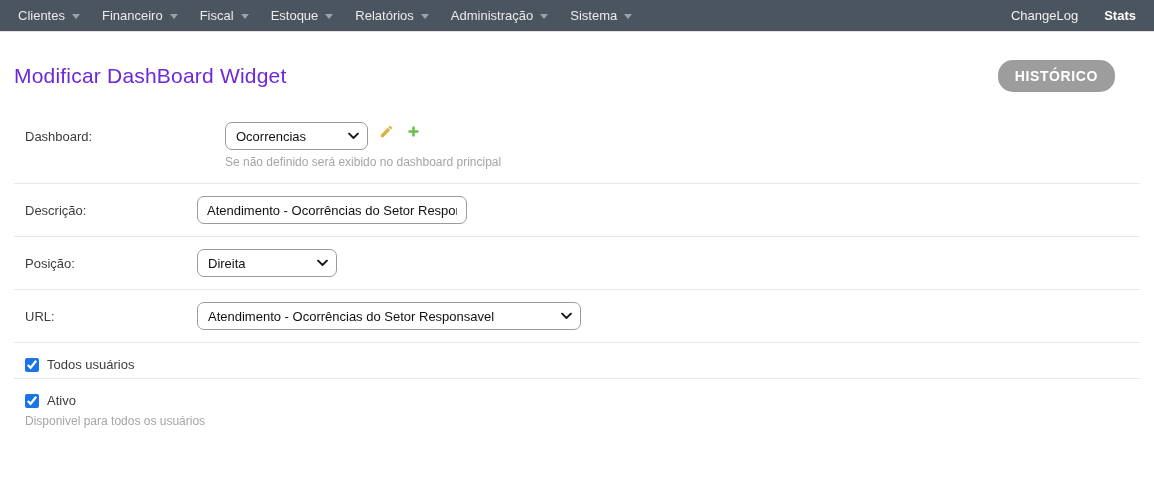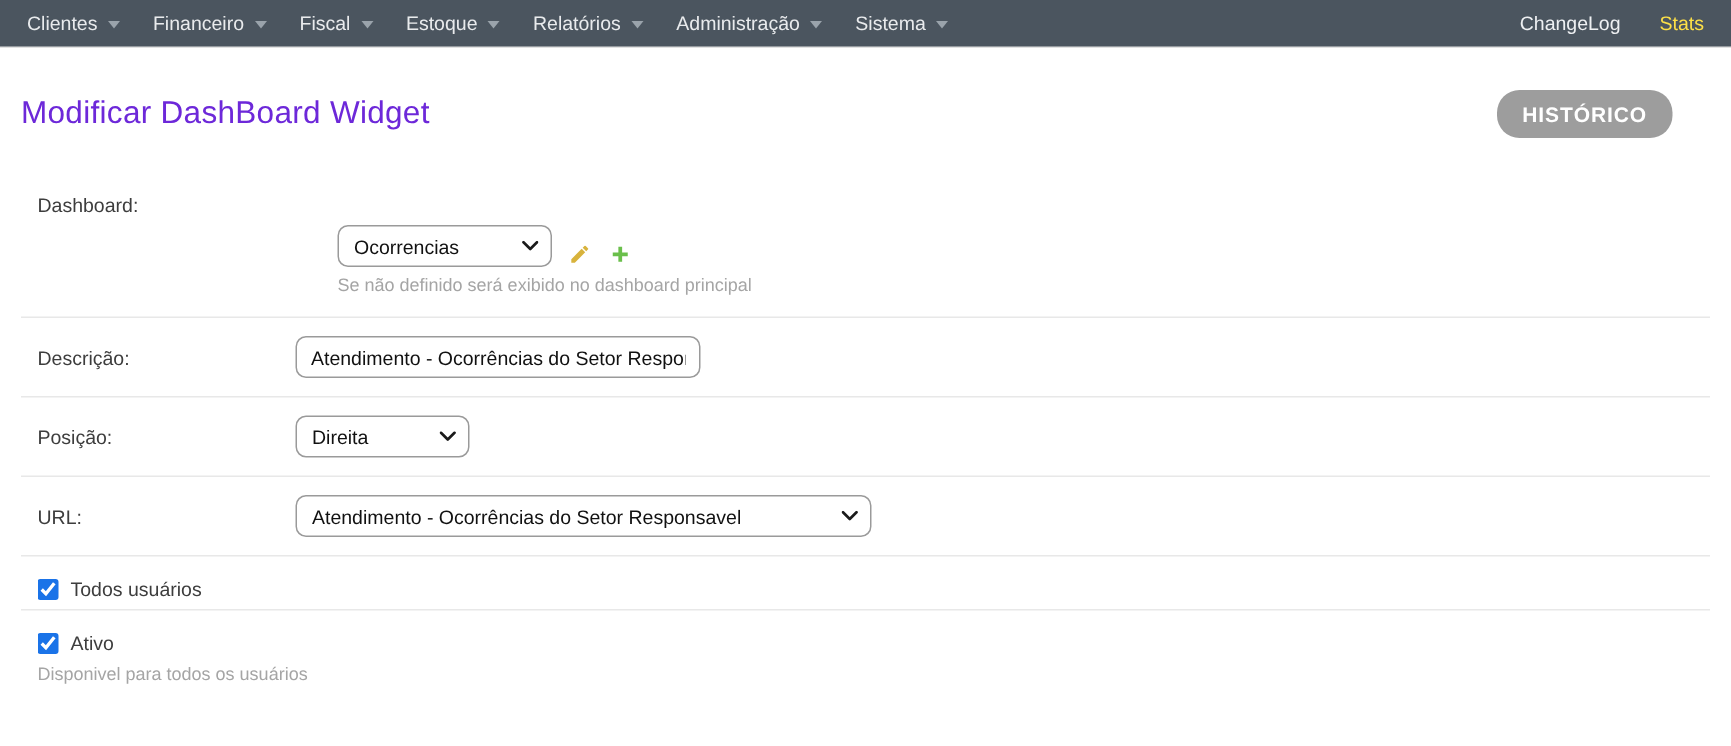--- a/index.html
+++ b/index.html
@@ -12,54 +12,54 @@
     justify-content: space-between; padding: 0 18px;
     border-bottom: 1px solid #e2e2e2;
   }
   .nav-left { display: flex; align-items: center; gap: 22px; }
   .nav-item { display: flex; align-items: center; gap: 7px; color: #e9ebed;
     font-size: 13px; cursor: pointer; }
   .caret { width: 0; height: 0; border-left: 4px solid transparent;
     border-right: 4px solid transparent; border-top: 5px solid #9aa3ab; margin-top: 1px; }
   .nav-right { display: flex; align-items: center; gap: 26px; }
   .nav-link { color: #eef0f2; font-size: 13px; cursor: pointer; }
-  .nav-link.bold { font-weight: normal; color: #fde047; }
+  .nav-link.bold { font-weight: bold; color: #ffffff; }
 
   
   .content { padding: 0 14px; }
   .page-header { display: flex; align-items: center; justify-content: space-between;
     margin-top: 28px; margin-bottom: 18px; }
   .page-title { font-size: 21px; color: #6d28d9; font-weight: 400; letter-spacing: 0.2px; }
   .btn-historico {
     background: #9d9d9d; color: #fff; border: none; border-radius: 15px;
     font-size: 14px; font-weight: bold; letter-spacing: 0.6px;
     padding: 8px 17px; cursor: pointer; margin-right: 25px;
     font-family: "Liberation Sans", sans-serif;
   }
 
   
   .form-row { display: flex; align-items: center; padding: 12px 0 12px 11px; }
   .form-row.bordered { border-top: 1px solid #e8e8e8; }
   .form-row.top-align { align-items: flex-start; }
   .label { width: 172px; min-width: 172px; font-size: 13px; color: #3d3d3d; padding-top: 1px; }
   .top-align .label { padding-top: 7px; }
   .field-col { display: flex; flex-direction: column; }
-  .field-line { display: flex; align-items: flex-end; gap: 9px; margin-top: 28px; }
+  .field-line { display: flex; align-items: flex-start; gap: 9px; }
 
   .select-wrap { position: relative; display: inline-block; }
   select {
     appearance: none; -webkit-appearance: none;
     border: 1px solid #9a9a9a; border-radius: 7px; background: #fff;
     font-size: 13px; color: #111; height: 28px; padding: 0 28px 0 10px;
     font-family: "Liberation Sans", sans-serif; cursor: pointer;
   }
   .select-wrap svg { position: absolute; right: 9px; top: 50%; transform: translateY(-50%);
     pointer-events: none; }
   .sel-dashboard select { width: 143px; }
-  .sel-posicao  select { width: 116px; }
+  .sel-posicao  select { width: 140px; }
   .sel-url      select { width: 384px; }
 
   input[type="text"] {
     border: 1px solid #9a9a9a; border-radius: 7px; height: 28px;
     font-size: 13px; color: #111; padding: 0 9px;
     font-family: "Liberation Sans", sans-serif;
   }
   .input-descricao { width: 270px; }
   .input-sequencia { width: 76px; }
 

